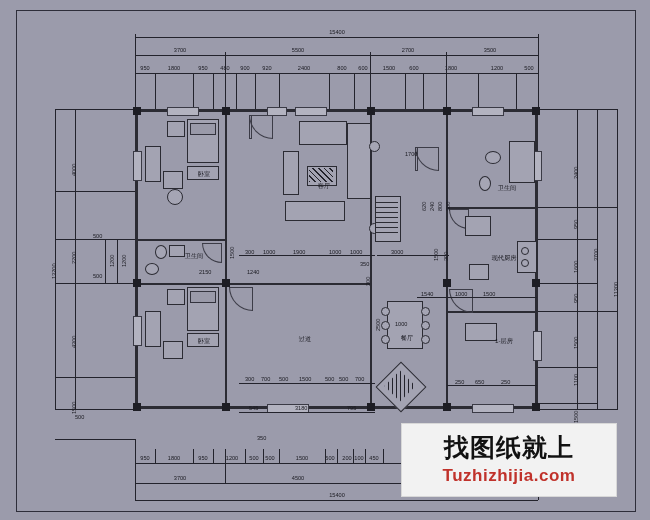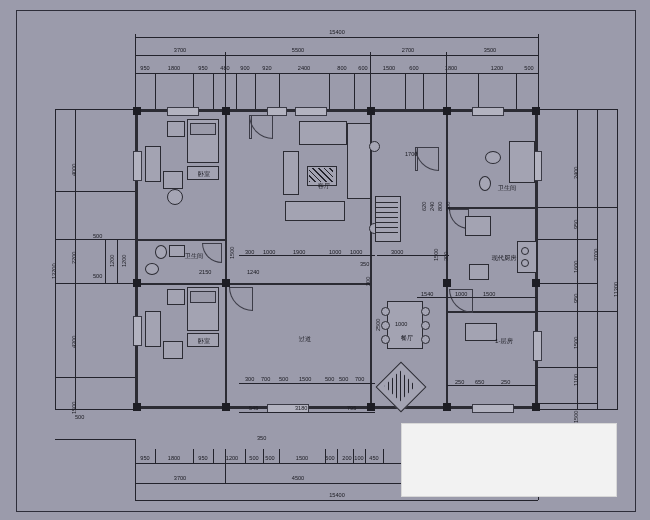--- a/index.html
+++ b/index.html
@@ -360,16 +360,18 @@
     <div class="dim" style="left:378px;top:310px;">1000</div>
 
     <div class="ln h" style="left:222px;top:244px;width:136px;"></div>
     <div class="ln h" style="left:360px;top:244px;width:72px;"></div>
     <div class="ln h" style="left:222px;top:372px;width:136px;"></div>
     <div class="ln h" style="left:430px;top:374px;width:90px;"></div>
     <div class="ln h" style="left:222px;top:401px;width:136px;"></div>
     <div class="ln h" style="left:400px;top:286px;width:120px;"></div>
 
     <div class="wm">
+      <div class="wm-t1">找图纸就上</div>
+      <div class="wm-t2">Tuzhizhijia.com</div>
     </div>
 
   </div>
 </div>
 
 </body></html>

